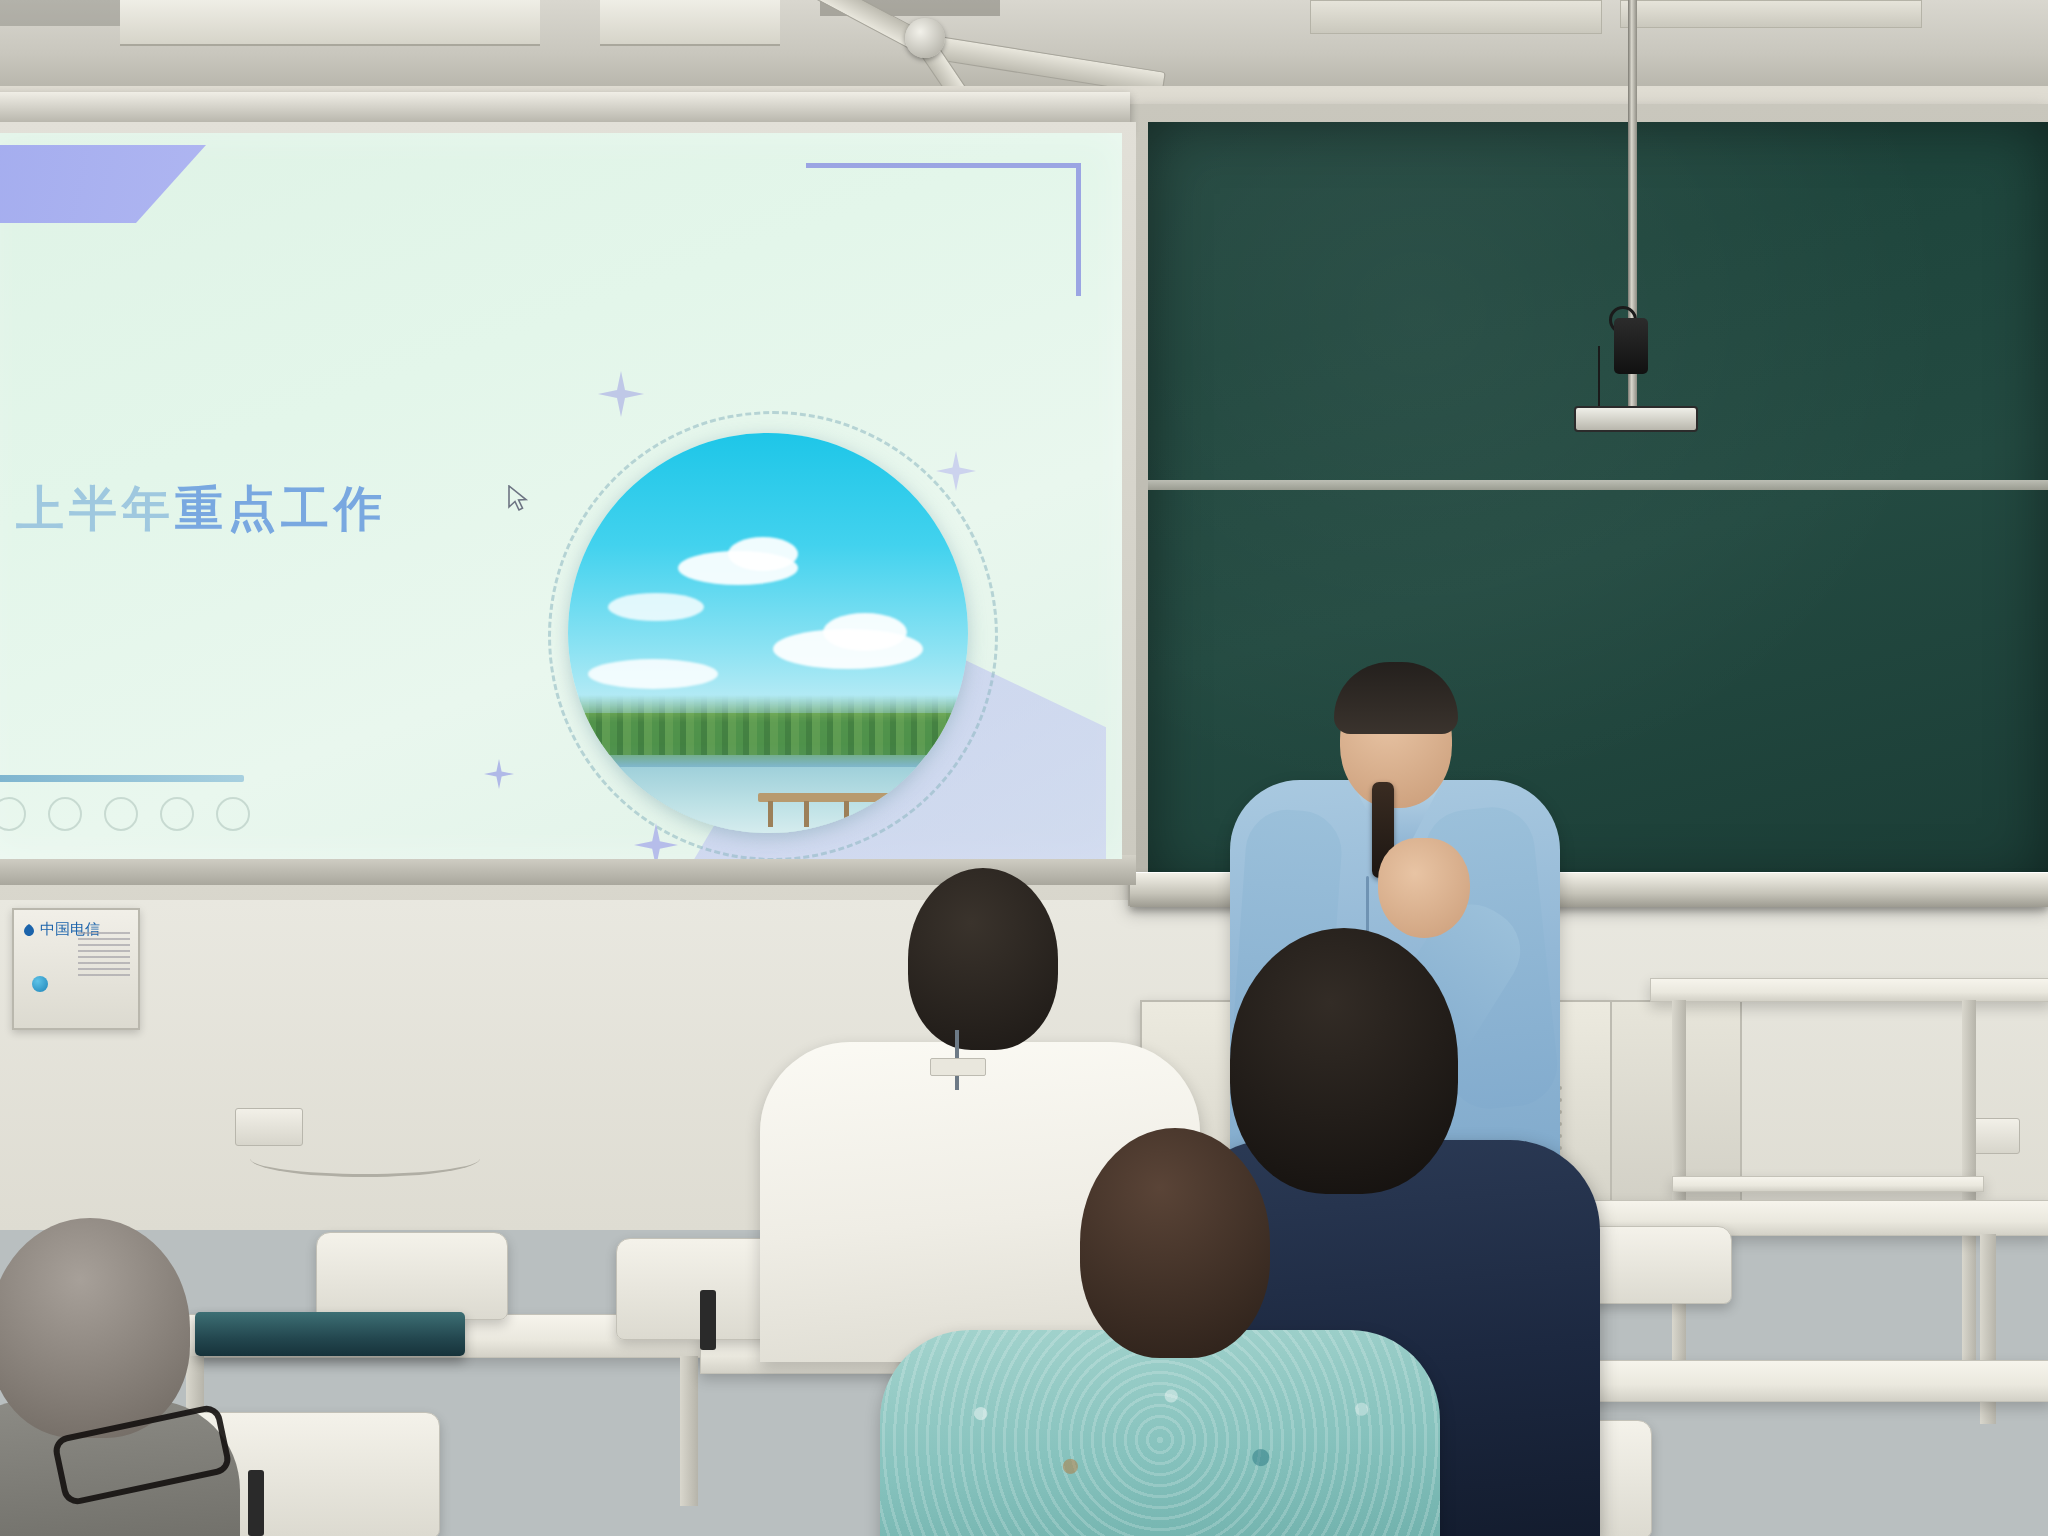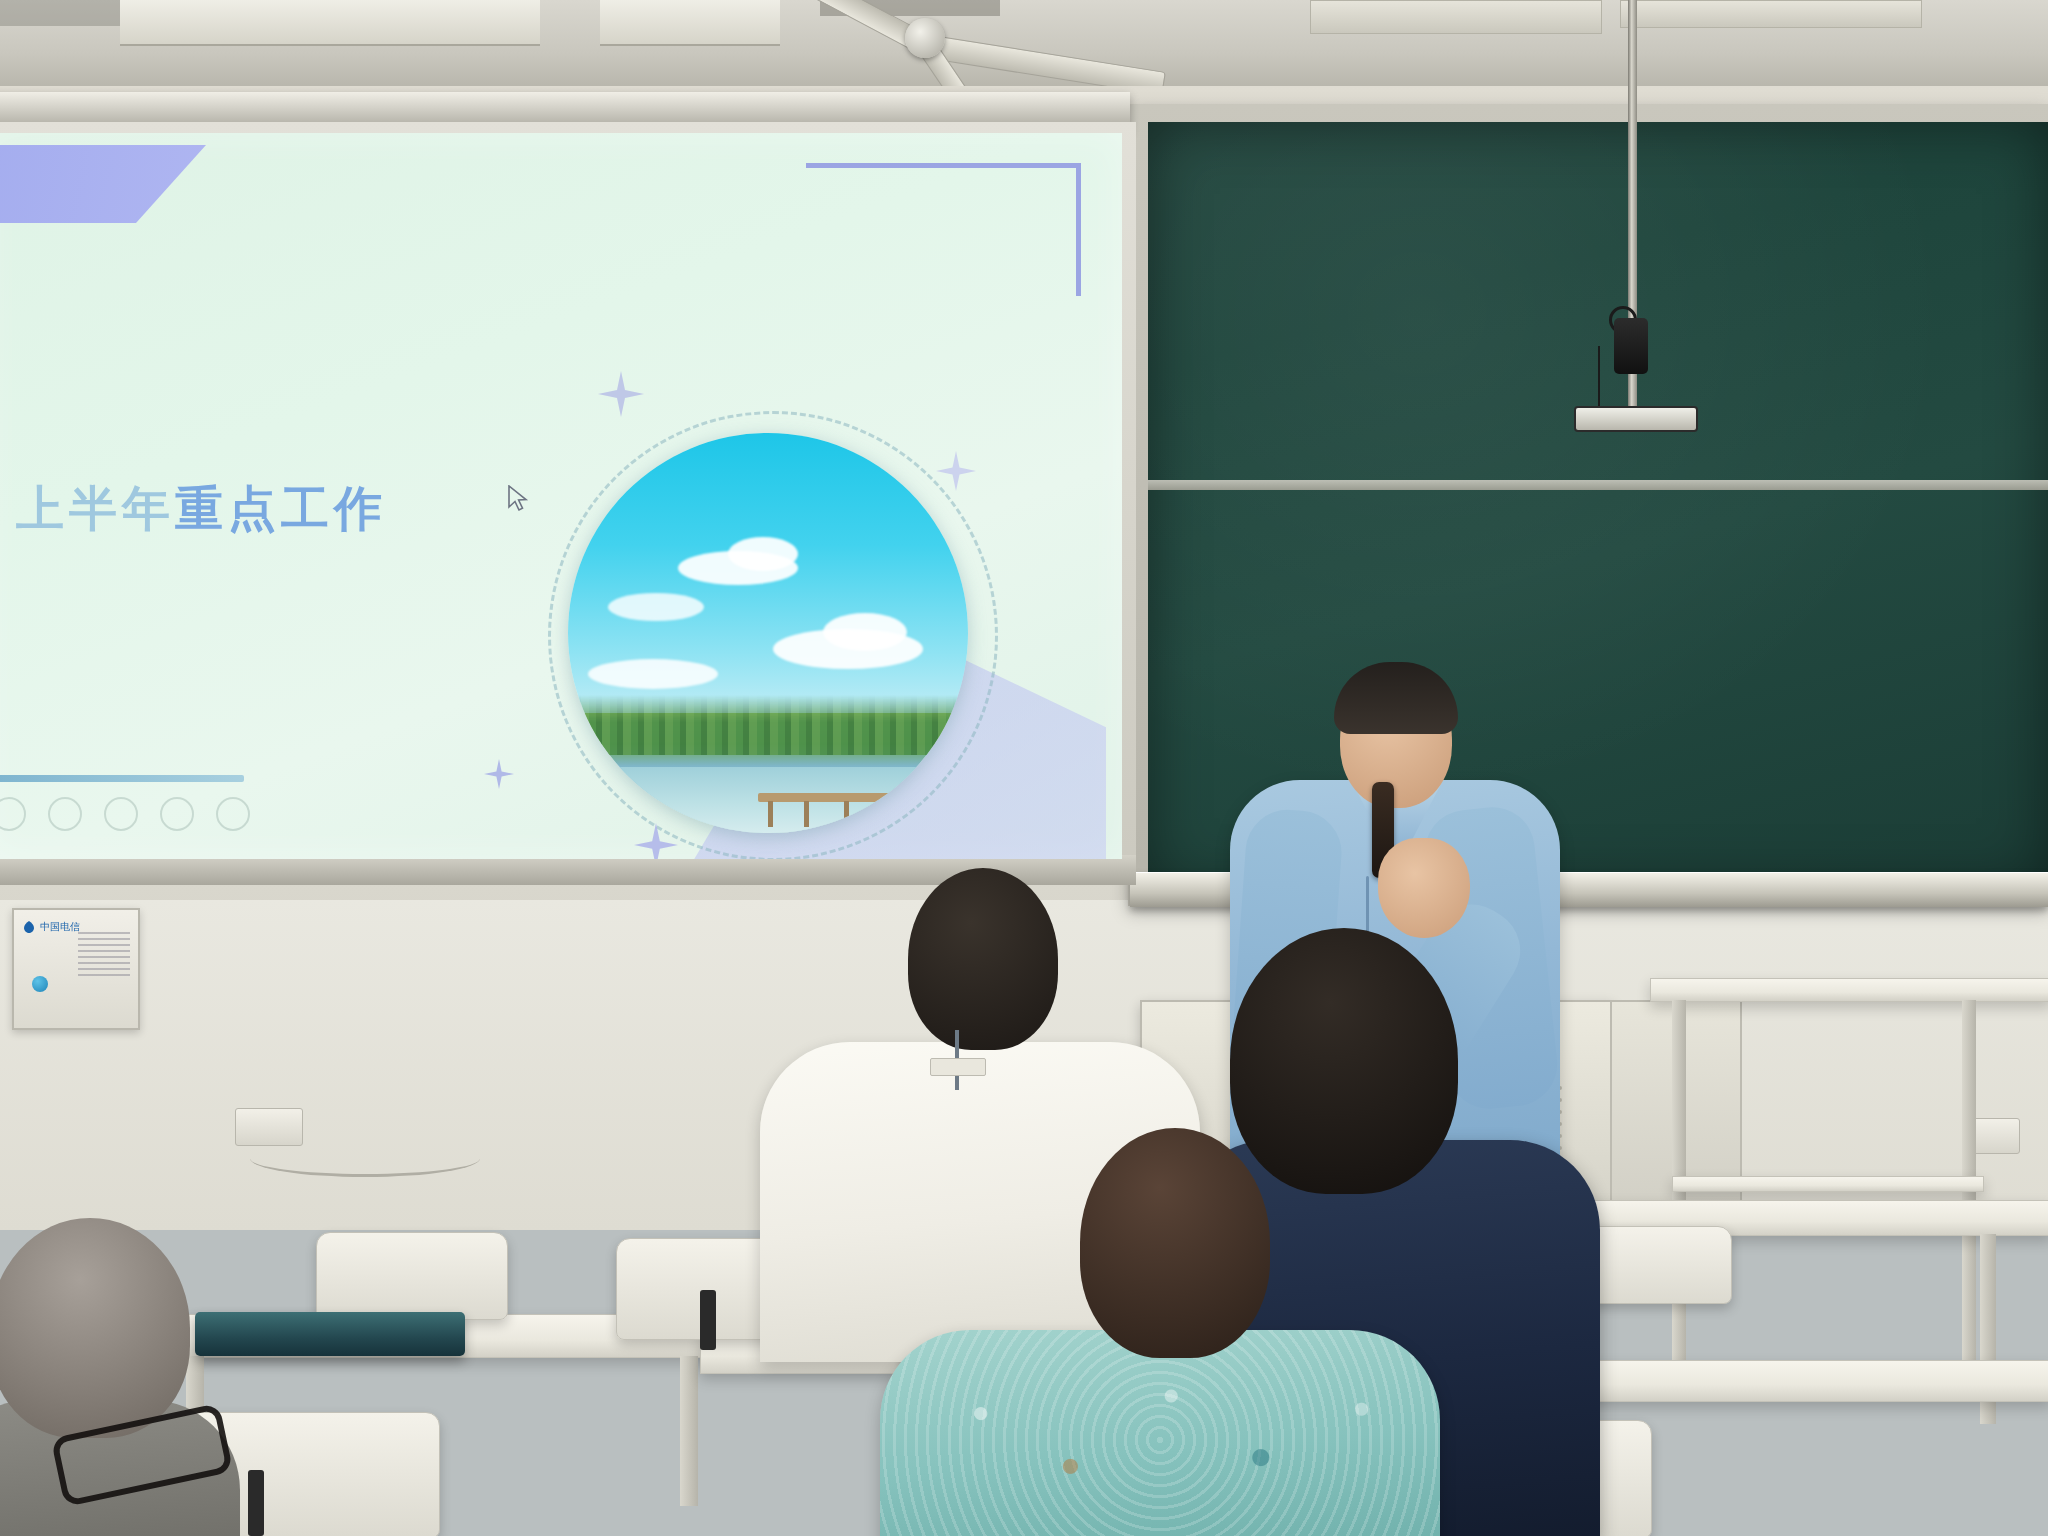--- a/index.html
+++ b/index.html
@@ -168,21 +168,21 @@
   .outlet{position:absolute;left:235px;top:1108px;width:66px;height:36px;
           background:linear-gradient(180deg,#f2f0e8,#d7d5cb);border:1px solid #b8b6ac;border-radius:3px;}
   .outlet2{position:absolute;left:1962px;top:1118px;width:56px;height:34px;
           background:linear-gradient(180deg,#f2f0e8,#d7d5cb);border:1px solid #b8b6ac;border-radius:3px;}
   .cableloop{position:absolute;left:250px;top:1140px;width:230px;height:34px;
              border-bottom:3px solid #b0aea4;border-radius:0 0 60% 60%;}
 
   .telecom{position:absolute;left:12px;top:908px;width:124px;height:118px;
            background:linear-gradient(180deg,#f1efe8,#dcdad0);border:2px solid #b9b7ad;
            box-shadow:0 3px 8px rgba(0,0,0,.18);}
-  .telecom-logo{position:absolute;left:8px;top:10px;font-size:10px;color:#1b63ab;
+  .telecom-logo{position:absolute;left:8px;top:10px;font-size:15px;color:#1b63ab;
                 display:flex;align-items:center;gap:4px;}
   .telecom-lines{position:absolute;right:8px;top:22px;width:52px;height:48px;
                  background:repeating-linear-gradient(180deg,#9a98a0 0 2px,transparent 2px 6px);opacity:.6;}
   .telecom-dot{position:absolute;left:18px;top:66px;width:16px;height:16px;border-radius:50%;
                background:radial-gradient(circle at 35% 32%,#5ec3e8,#1f84b8);}
 
   .laptop{position:absolute;left:195px;top:1312px;width:270px;height:44px;border-radius:5px;
           background:linear-gradient(180deg,#3d6f74,#23474f 60%,#16323a);
           box-shadow:0 6px 12px rgba(0,0,0,.3);}
   .notebook{position:absolute;left:900px;top:1324px;width:196px;height:42px;

